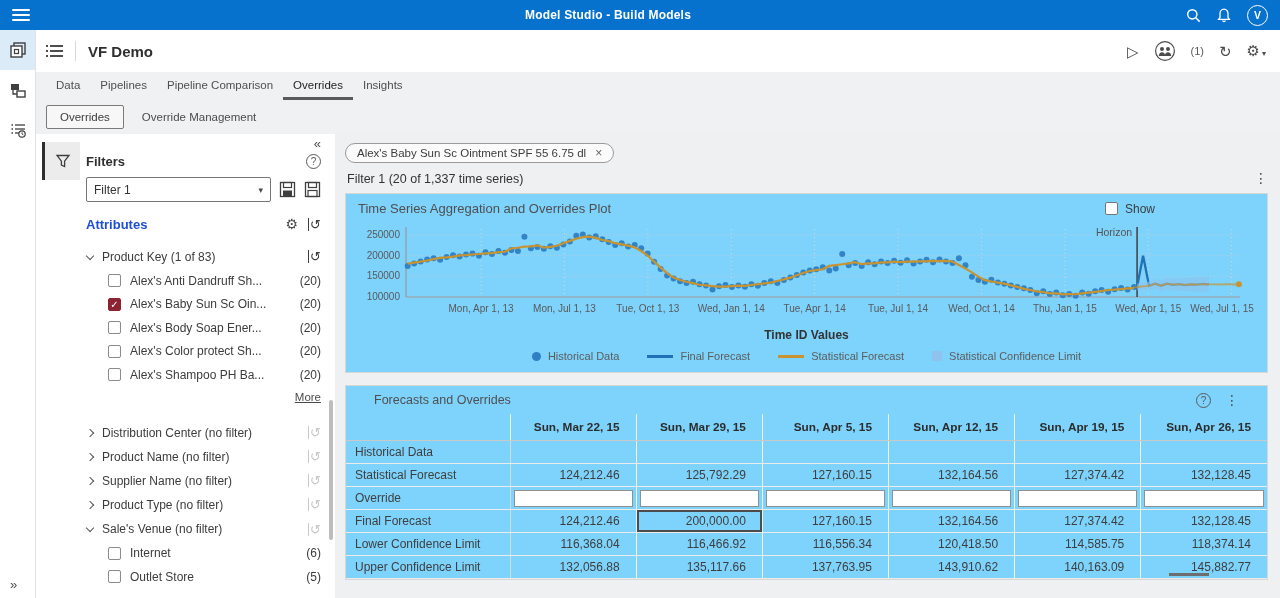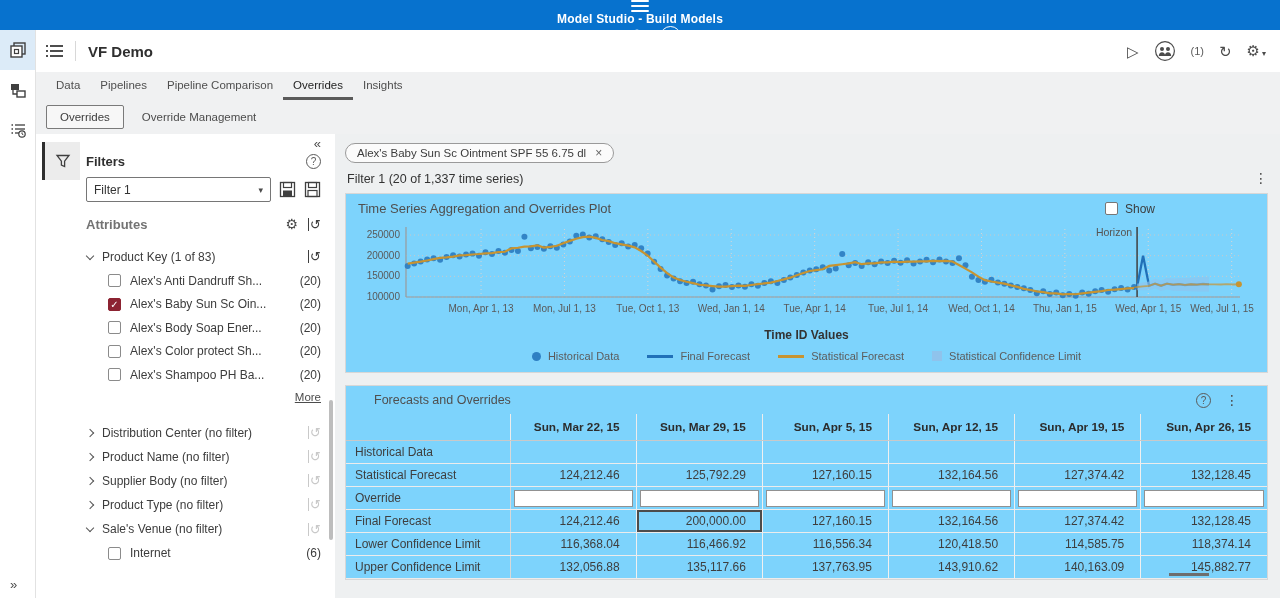--- a/index.html
+++ b/index.html
@@ -1,21 +1,21 @@
 <!DOCTYPE html>
 <html><head>
 <meta charset="utf-8">
 <style>
   * { margin:0; padding:0; box-sizing:border-box; }
   html,body { width:1280px; height:598px; overflow:hidden;
     font-family:"Liberation Sans","DejaVu Sans",sans-serif; background:#fff; color:#333; }
   .page { position:relative; width:1280px; height:598px; }
 
   
-  .topbar { height:30px; background:#0772CE; display:flex; align-items:center; padding:0 12px; color:#fff;flex-direction:column; }
+  .topbar { height:30px; background:#0772CE; display:flex; align-items:center; padding:0 12px; color:#fff; }
   .hamburger { width:18px; cursor:pointer; display:flex; flex-direction:column; gap:3px; }
   .hamburger span { height:2px; background:#fff; border-radius:1px; }
   .topbar-title { flex:1; text-align:center; font-size:12px; font-weight:bold; letter-spacing:.2px; }
   .topbar-right { display:flex; align-items:center; gap:16px; }
   .avatar { width:21px; height:21px; border:1.6px solid #fff; border-radius:50%;
     display:flex; align-items:center; justify-content:center; font-size:10.5px; font-weight:bold; }
 
   
   .shell { display:flex; height:568px; }
   .left-rail { width:46px; background:#fff; border-right:1px solid #e2e2e2; position:relative; }
@@ -60,21 +60,21 @@
   .collapse-ic { text-align:right; font-size:13px; color:#4c4c4c; height:16px; }
   .panel-title-row { display:flex; align-items:center; margin:2px 0 8px; }
   .panel-title { font-size:13px; font-weight:bold; color:#2f2f2f; flex:1; }
   .help-circ { width:15px; height:15px; border:1.2px solid #5a5a5a; border-radius:50%; color:#5a5a5a;
     font-size:10px; display:flex; align-items:center; justify-content:center; }
   .select-row { display:flex; align-items:center; gap:8px; margin-bottom:14px; }
   .select-box { flex:1; height:25px; border:1px solid #767676; border-radius:2px; background:#fff;
     display:flex; align-items:center; padding:0 7px; font-size:12px; color:#333; }
   .select-box .caret { margin-left:auto; font-size:9px; }
   .attr-row { display:flex; align-items:center; margin-bottom:12px; }
-  .attr-title { font-size:13px; font-weight:bold; color:#737373; flex:1; }
+  .attr-title { font-size:13px; font-weight:bold; color:#1d4ed8; flex:1; }
   .attr-icons { display:flex; gap:10px; align-items:center; color:#4a4a4a; }
   .gear-sm { font-size:14px; color:#4a4a4a; }
 
   .group-header { display:flex; align-items:center; height:25px; font-size:12px; color:#3c3c3c; }
   .group-collapsed { height:24px; }
   .chev { display:inline-block; width:6px; height:6px; border-right:1.6px solid #555; border-bottom:1.6px solid #555;
     transform:rotate(45deg); margin:-2px 9px 0 1px; }
   .chev.right { transform:rotate(-45deg); margin:0 9px 0 1px; }
   .reset-ic { margin-left:auto; font-size:13px; color:#3f3f3f; border-left:1.6px solid #3f3f3f; padding-left:1px; line-height:1; }
   .reset-ic.pale { color:#c9c9c9; border-left-color:#c9c9c9; }
@@ -303,37 +303,42 @@
                   <span>Distribution Center (no filter)</span>
                   <span class="reset-ic pale">↺</span>
                 </div>
                 <div class="group-header group-collapsed">
                   <span class="chev right"></span>
                   <span>Product Name (no filter)</span>
                   <span class="reset-ic pale">↺</span>
                 </div>
                 <div class="group-header group-collapsed">
                   <span class="chev right"></span>
-                  <span>Supplier Body (no filter)</span>
+                  <span>Supplier Name (no filter)</span>
                   <span class="reset-ic pale">↺</span>
                 </div>
                 <div class="group-header group-collapsed">
                   <span class="chev right"></span>
                   <span>Product Type (no filter)</span>
                   <span class="reset-ic pale">↺</span>
                 </div>
                 <div class="group-header">
                   <span class="chev"></span>
                   <span>Sale's Venue (no filter)</span>
                   <span class="reset-ic pale">↺</span>
                 </div>
                 <div class="attr-item">
                   <span class="cb"></span>
                   <span>Internet</span>
                   <span class="count">(6)</span>
+                </div>
+                <div class="attr-item">
+                  <span class="cb"></span>
+                  <span>Outlet Store</span>
+                  <span class="count">(5)</span>
                 </div>
               </div>
           </div>
           <div class="vscroll"></div>
         </div>
 
         <div class="main">
           <div class="chip-row">
             <span class="chip">
               <span>Alex's Baby Sun Sc Ointment SPF 55 6.75 dl</span>

